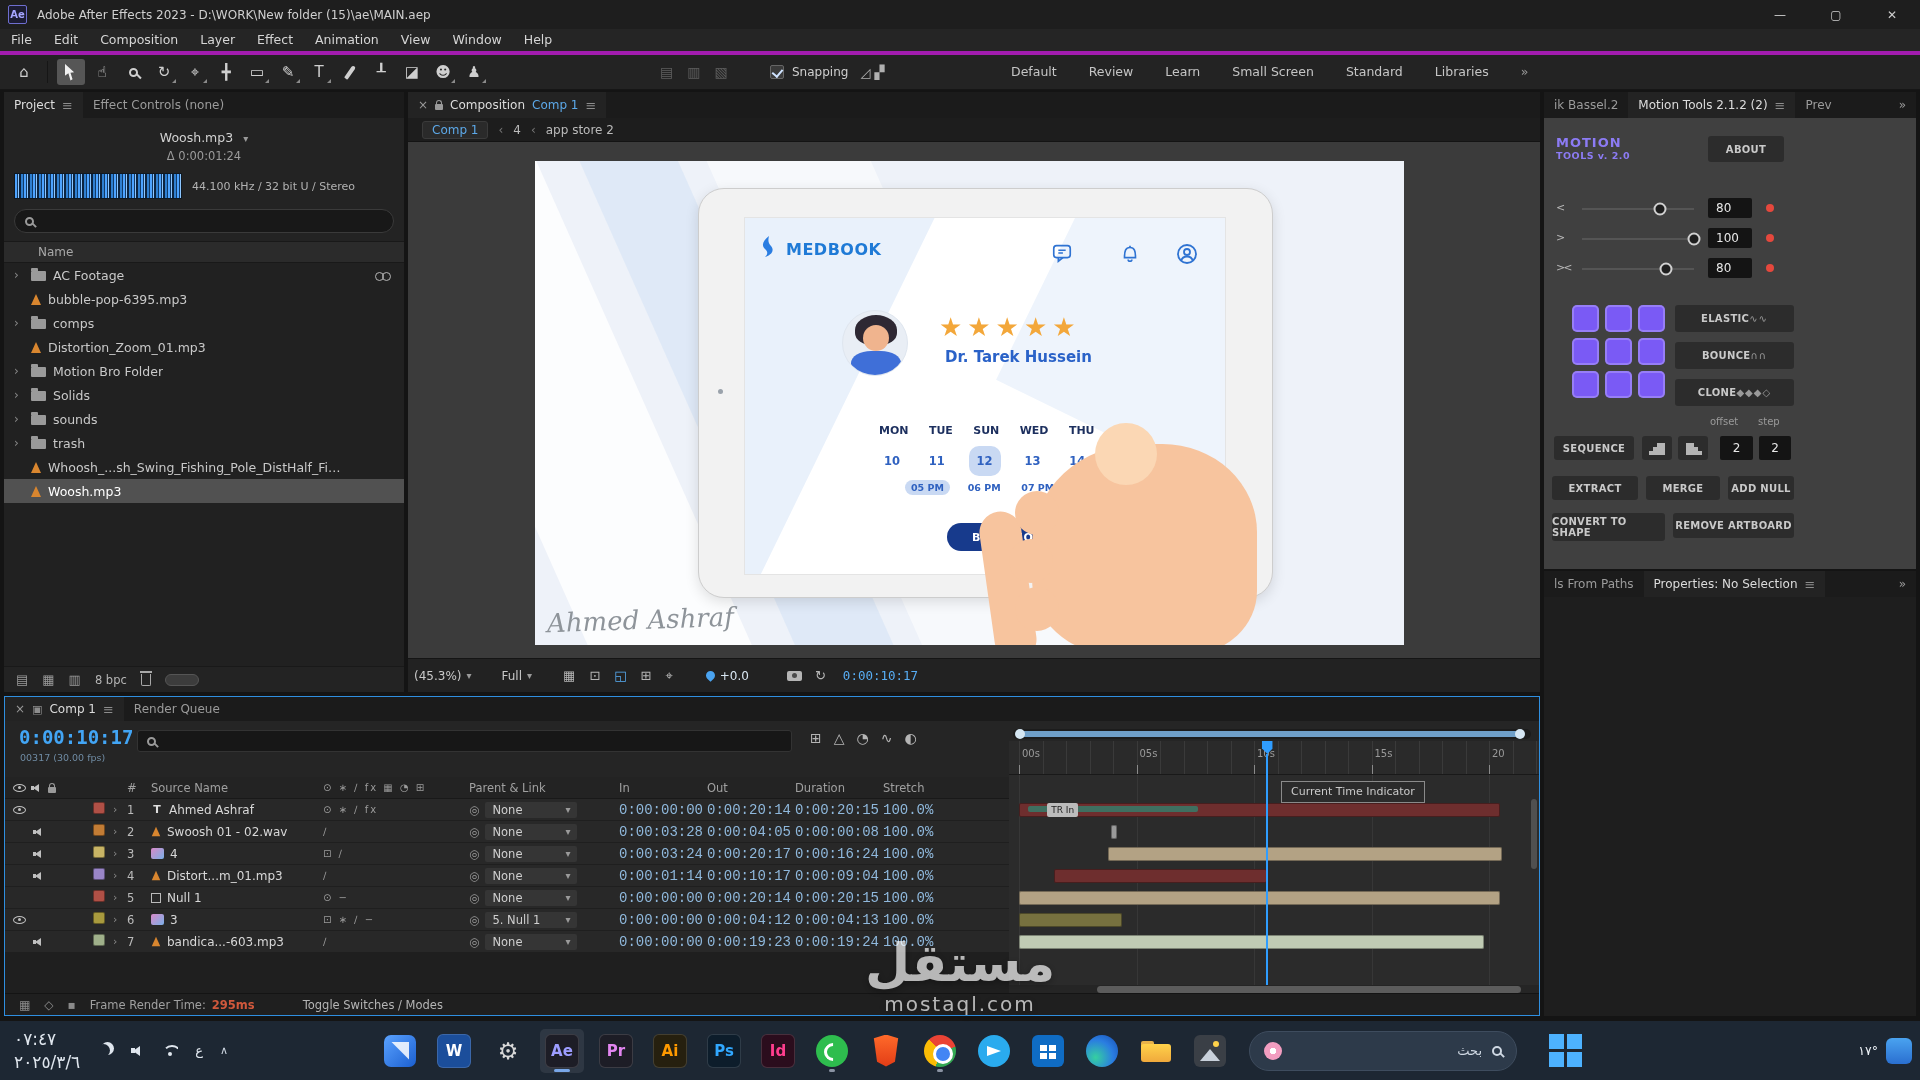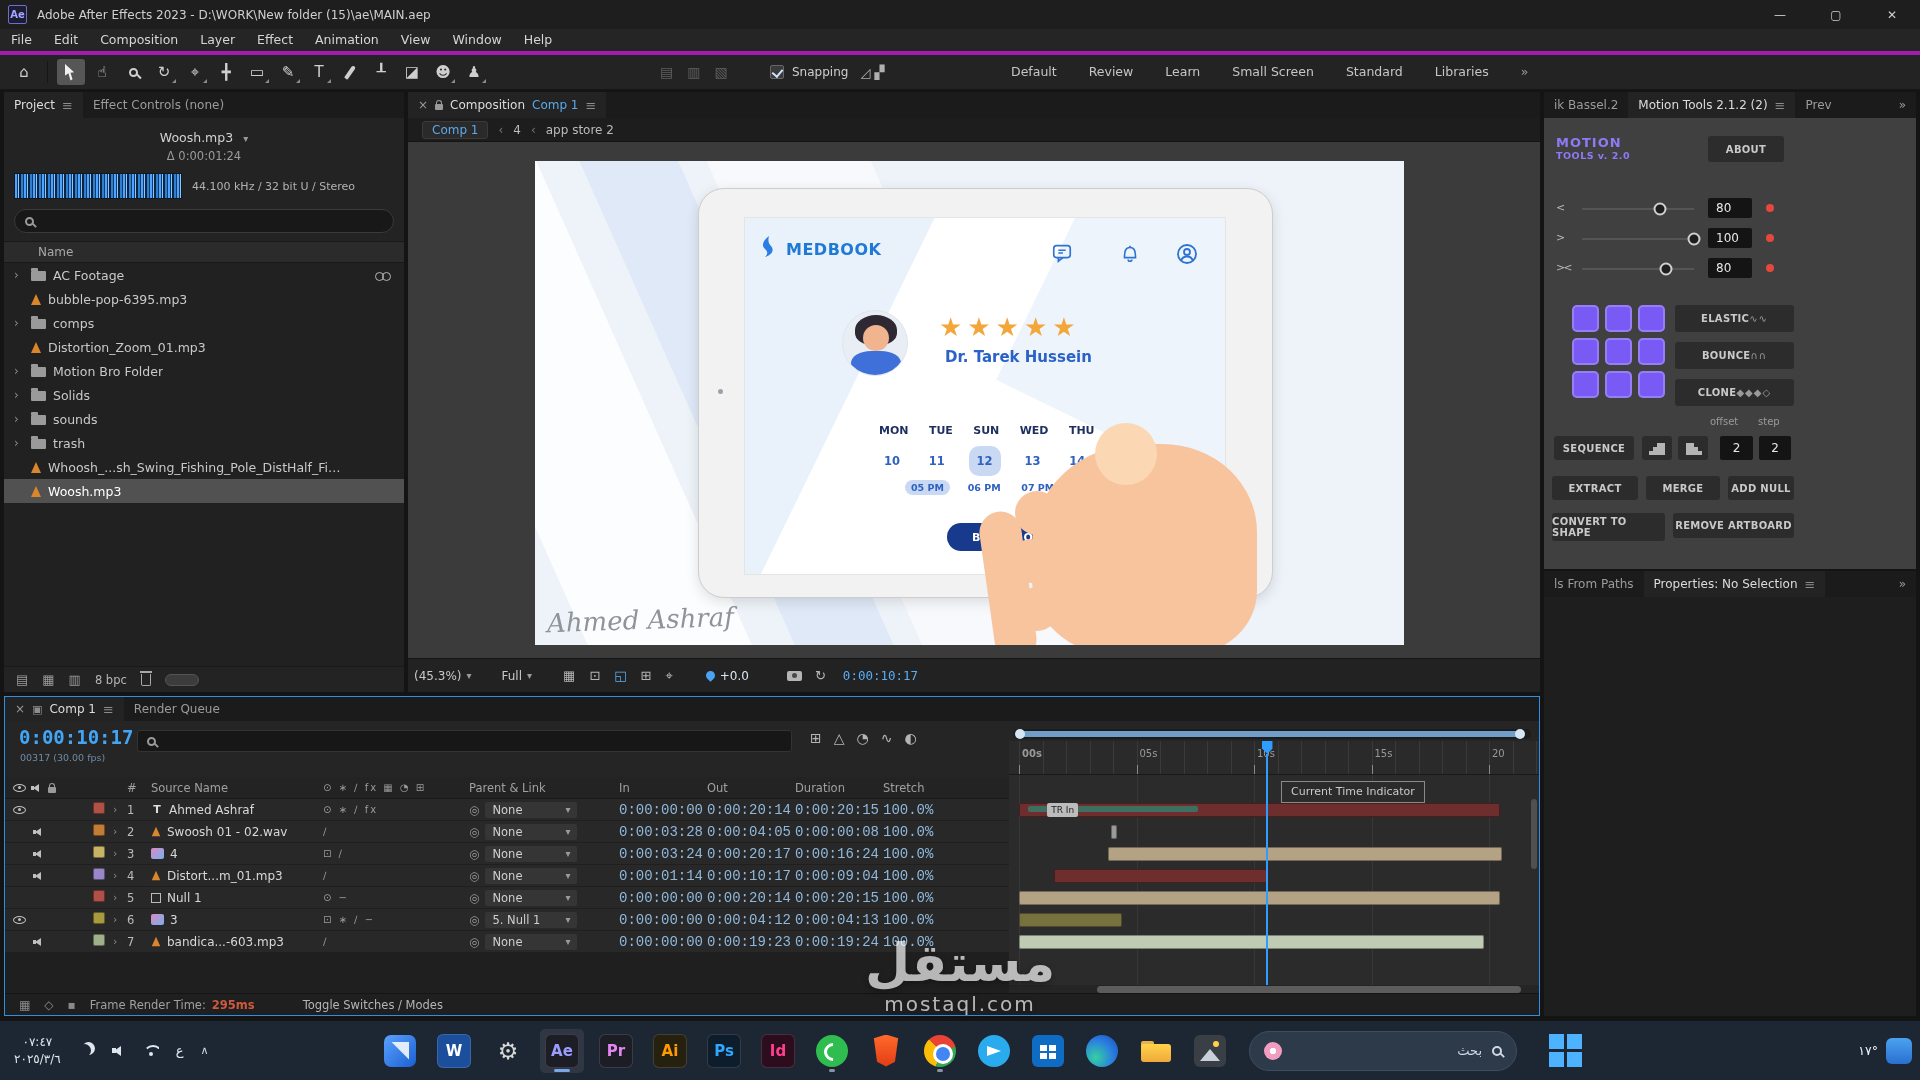--- a/index.html
+++ b/index.html
@@ -220,21 +220,21 @@
 .tl-tooltip{position:absolute;left:272px;top:84px;height:22px;background:#2b2b2b;border:1px solid #8a8a8a;color:#c9c9c9;font-size:11px;line-height:20px;padding:0 9px;z-index:6;white-space:nowrap}
 .hscroll{position:absolute;left:88px;top:289px;width:424px;height:7px;background:#5c5c5c;border-radius:4px}
 .vscroll{position:absolute;right:2px;top:102px;width:6px;height:70px;background:#505050;border-radius:3px}
 .tl-footer{position:absolute;left:0;right:0;bottom:0;height:22px;background:#1f1f1f;border-top:1px solid #141414;display:flex;align-items:center;font-size:11.5px;color:#a0a0a0}
 .tlf-icons{display:flex;gap:14px;padding:0 14px;color:#8a8a8a;font-size:12px}
 .frt-val{color:#d0583c;font-weight:bold;margin-left:6px}
 .tlf-toggle{margin-left:48px;color:#b5b5b5}
 
 .taskbar{position:absolute;left:0;bottom:0;width:1920px;height:59px;background:#1d2733;display:flex;align-items:center}
 .tb-left{position:absolute;left:14px;display:flex;align-items:center;gap:17px;color:#dfe6ee}
-.clock{font-size:12px;text-align:center;line-height:1.35}
+.clock{font-size:17px;text-align:left;line-height:1.35}
 .moon{width:13px;height:13px;border-radius:50%;box-shadow:4px -2px 0 0 #dfe6ee;margin-right:4px}
 .spk{position:relative;width:14px;height:12px}
 .spk::before{content:"";position:absolute;left:0;top:3.5px;width:4px;height:5px;background:#dfe6ee}
 .spk::after{content:"";position:absolute;left:2px;top:1px;border-top:5px solid transparent;border-bottom:5px solid transparent;border-right:7px solid #dfe6ee}
 .wifi{position:relative;width:16px;height:12px;overflow:hidden}
 .wifi::before{content:"";position:absolute;left:0;top:0;width:16px;height:16px;border:2px solid #dfe6ee;border-radius:50%;clip-path:polygon(50% 50%,0 0,100% 0)}
 .wifi::after{content:"";position:absolute;left:6px;top:7px;width:4px;height:4px;border-radius:50%;background:#dfe6ee}
 .lang{font-size:13px}
 .chv{font-size:11px;color:#cfd8e3}
 .tb-apps{position:absolute;left:378px;top:50%;transform:translateY(-50%);display:flex;gap:10px}
@@ -930,21 +930,21 @@
           </div>
         <div class="tl-void"></div>
 
         <div class="graph">
           <div class="graph-bg"></div>
           <div class="zoombar">
               <span class="zb-bar"></span>
             </div>
           <div class="ruler">
               <div class="rtick" style="left: 10px;"></div>
-              <div class="rlab" style="left: 13px; font-weight: bold;">00s</div>
+              <div class="rlab" style="left: 13px;">00s</div>
               <div class="rtick" style="left: 127.5px;"></div>
               <div class="rlab" style="left: 130.5px;">05s</div>
               <div class="rtick" style="left: 245px;"></div>
               <div class="rlab" style="left: 248px;">10s</div>
               <div class="rtick" style="left: 362.5px;"></div>
               <div class="rlab" style="left: 365.5px;">15s</div>
               <div class="rtick" style="left: 480px;"></div>
               <div class="rlab" style="left: 483px;">20</div>
             </div>
           <div>

